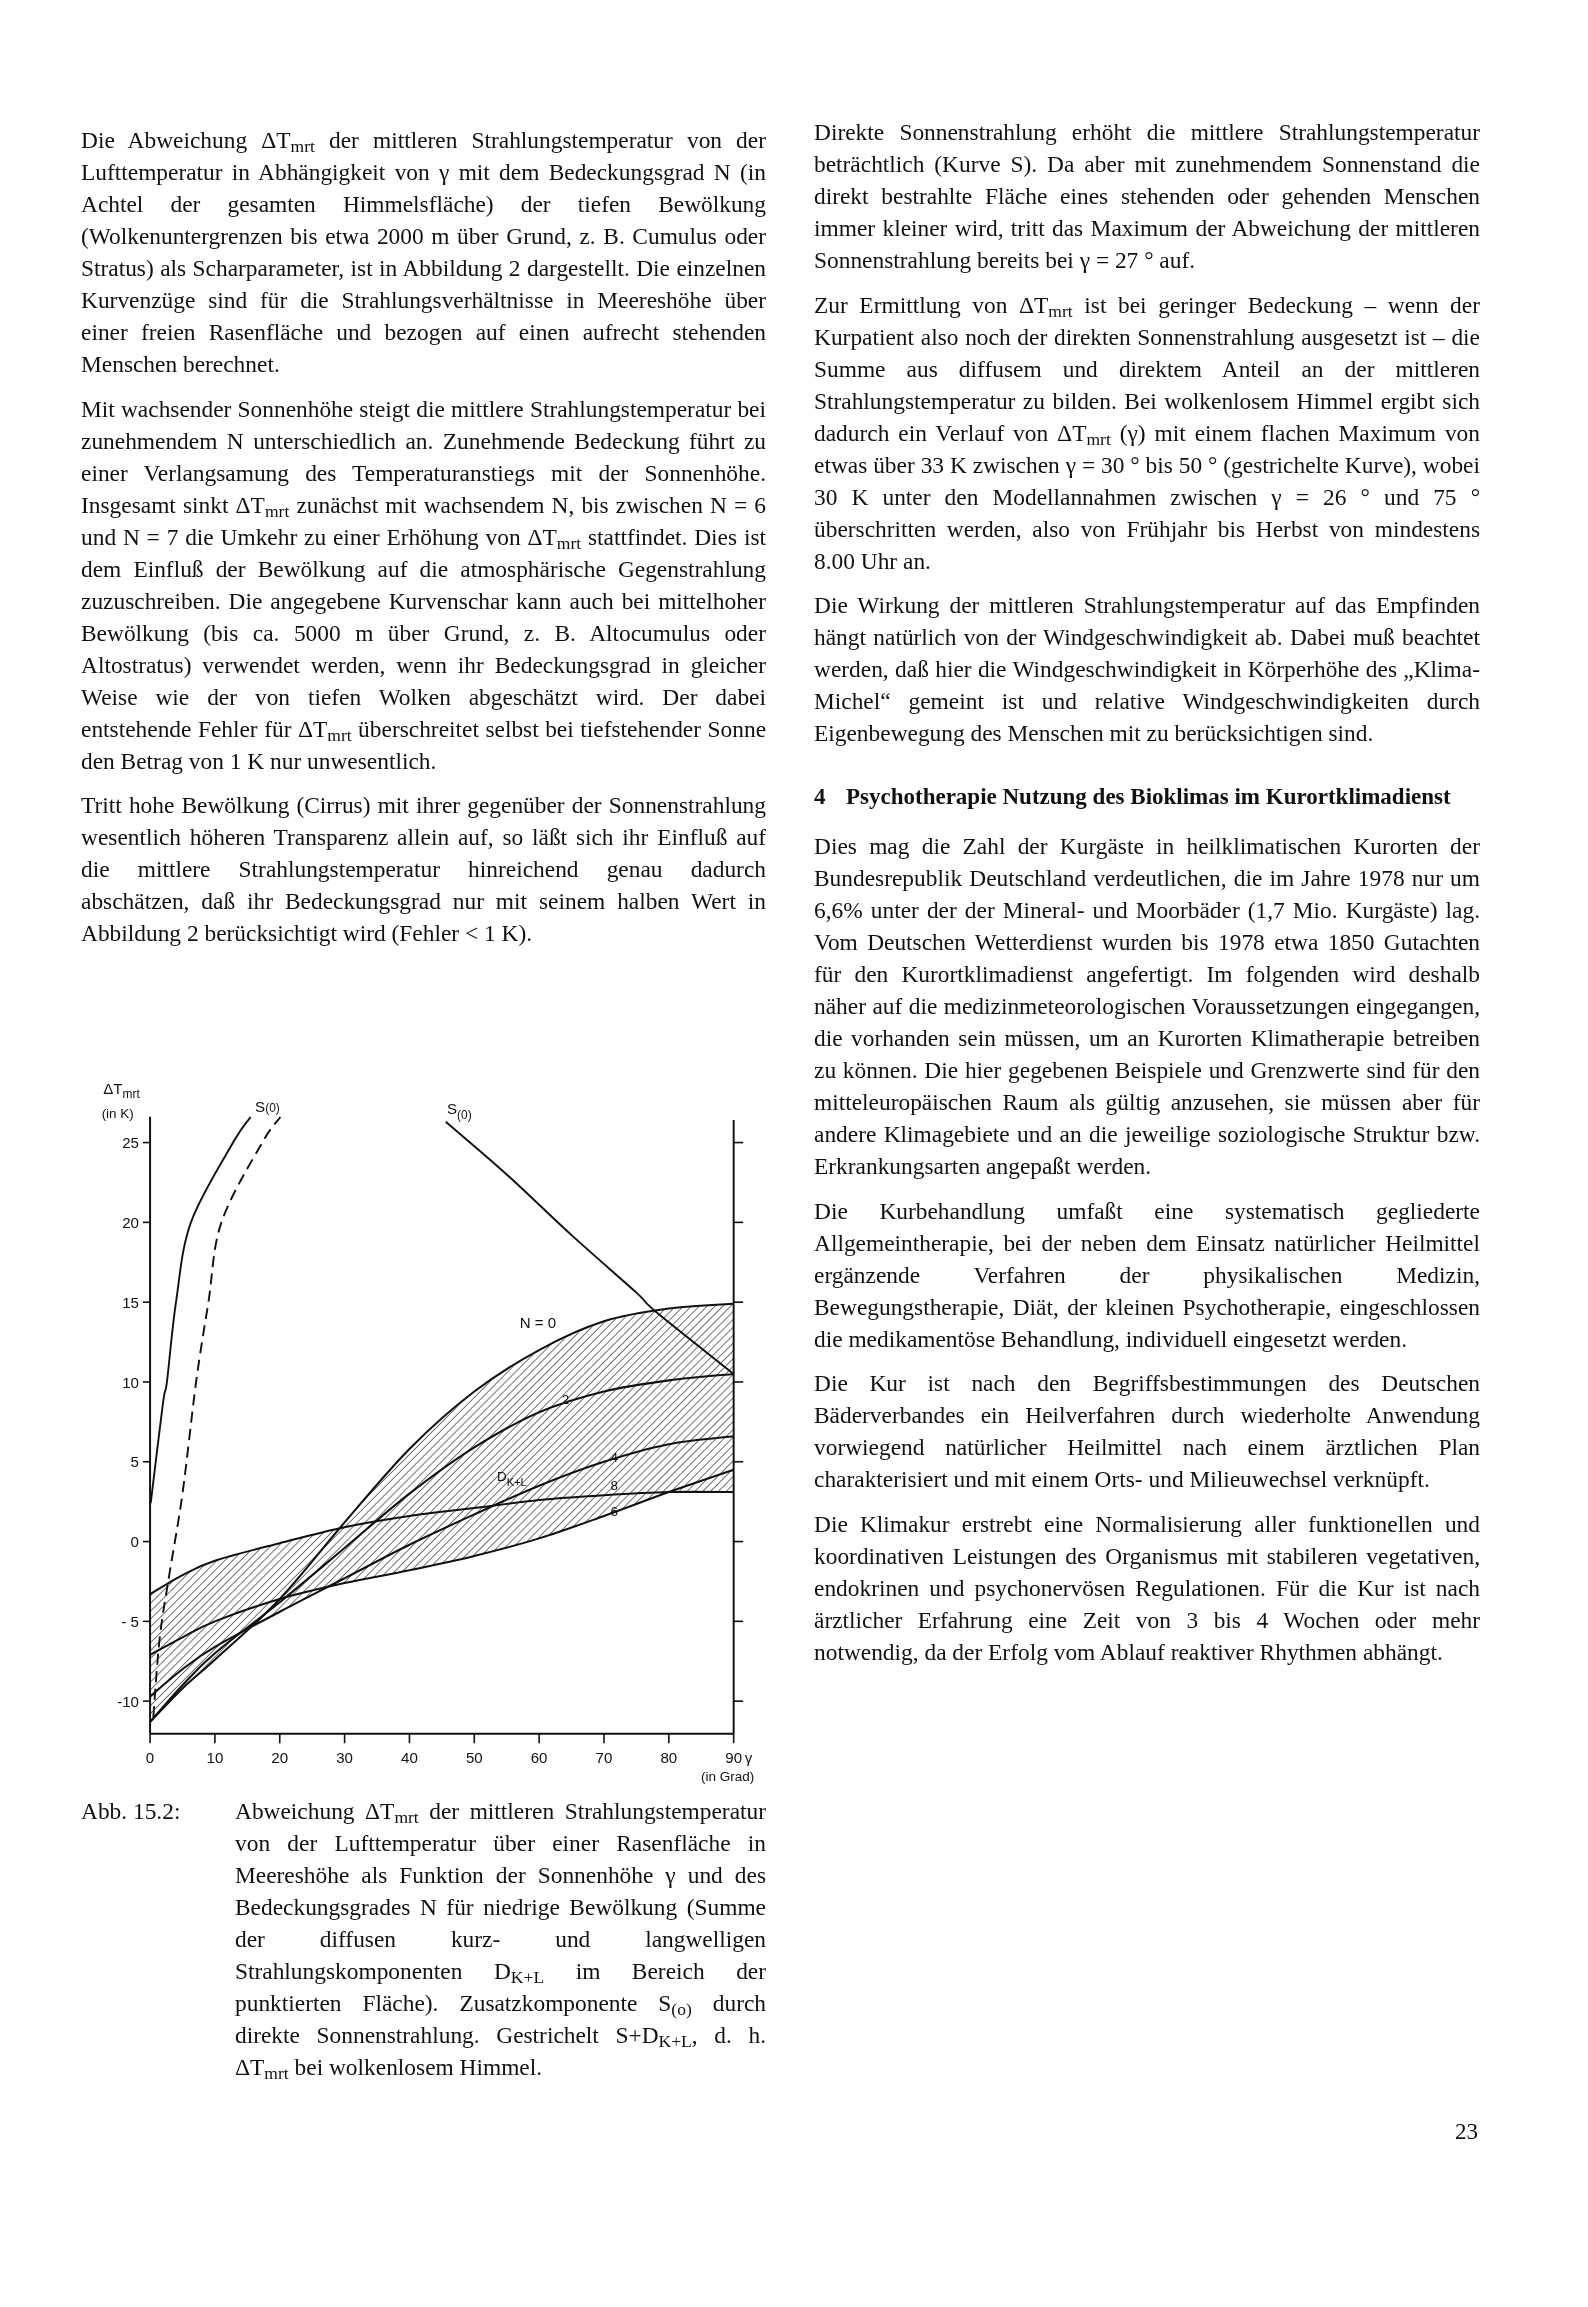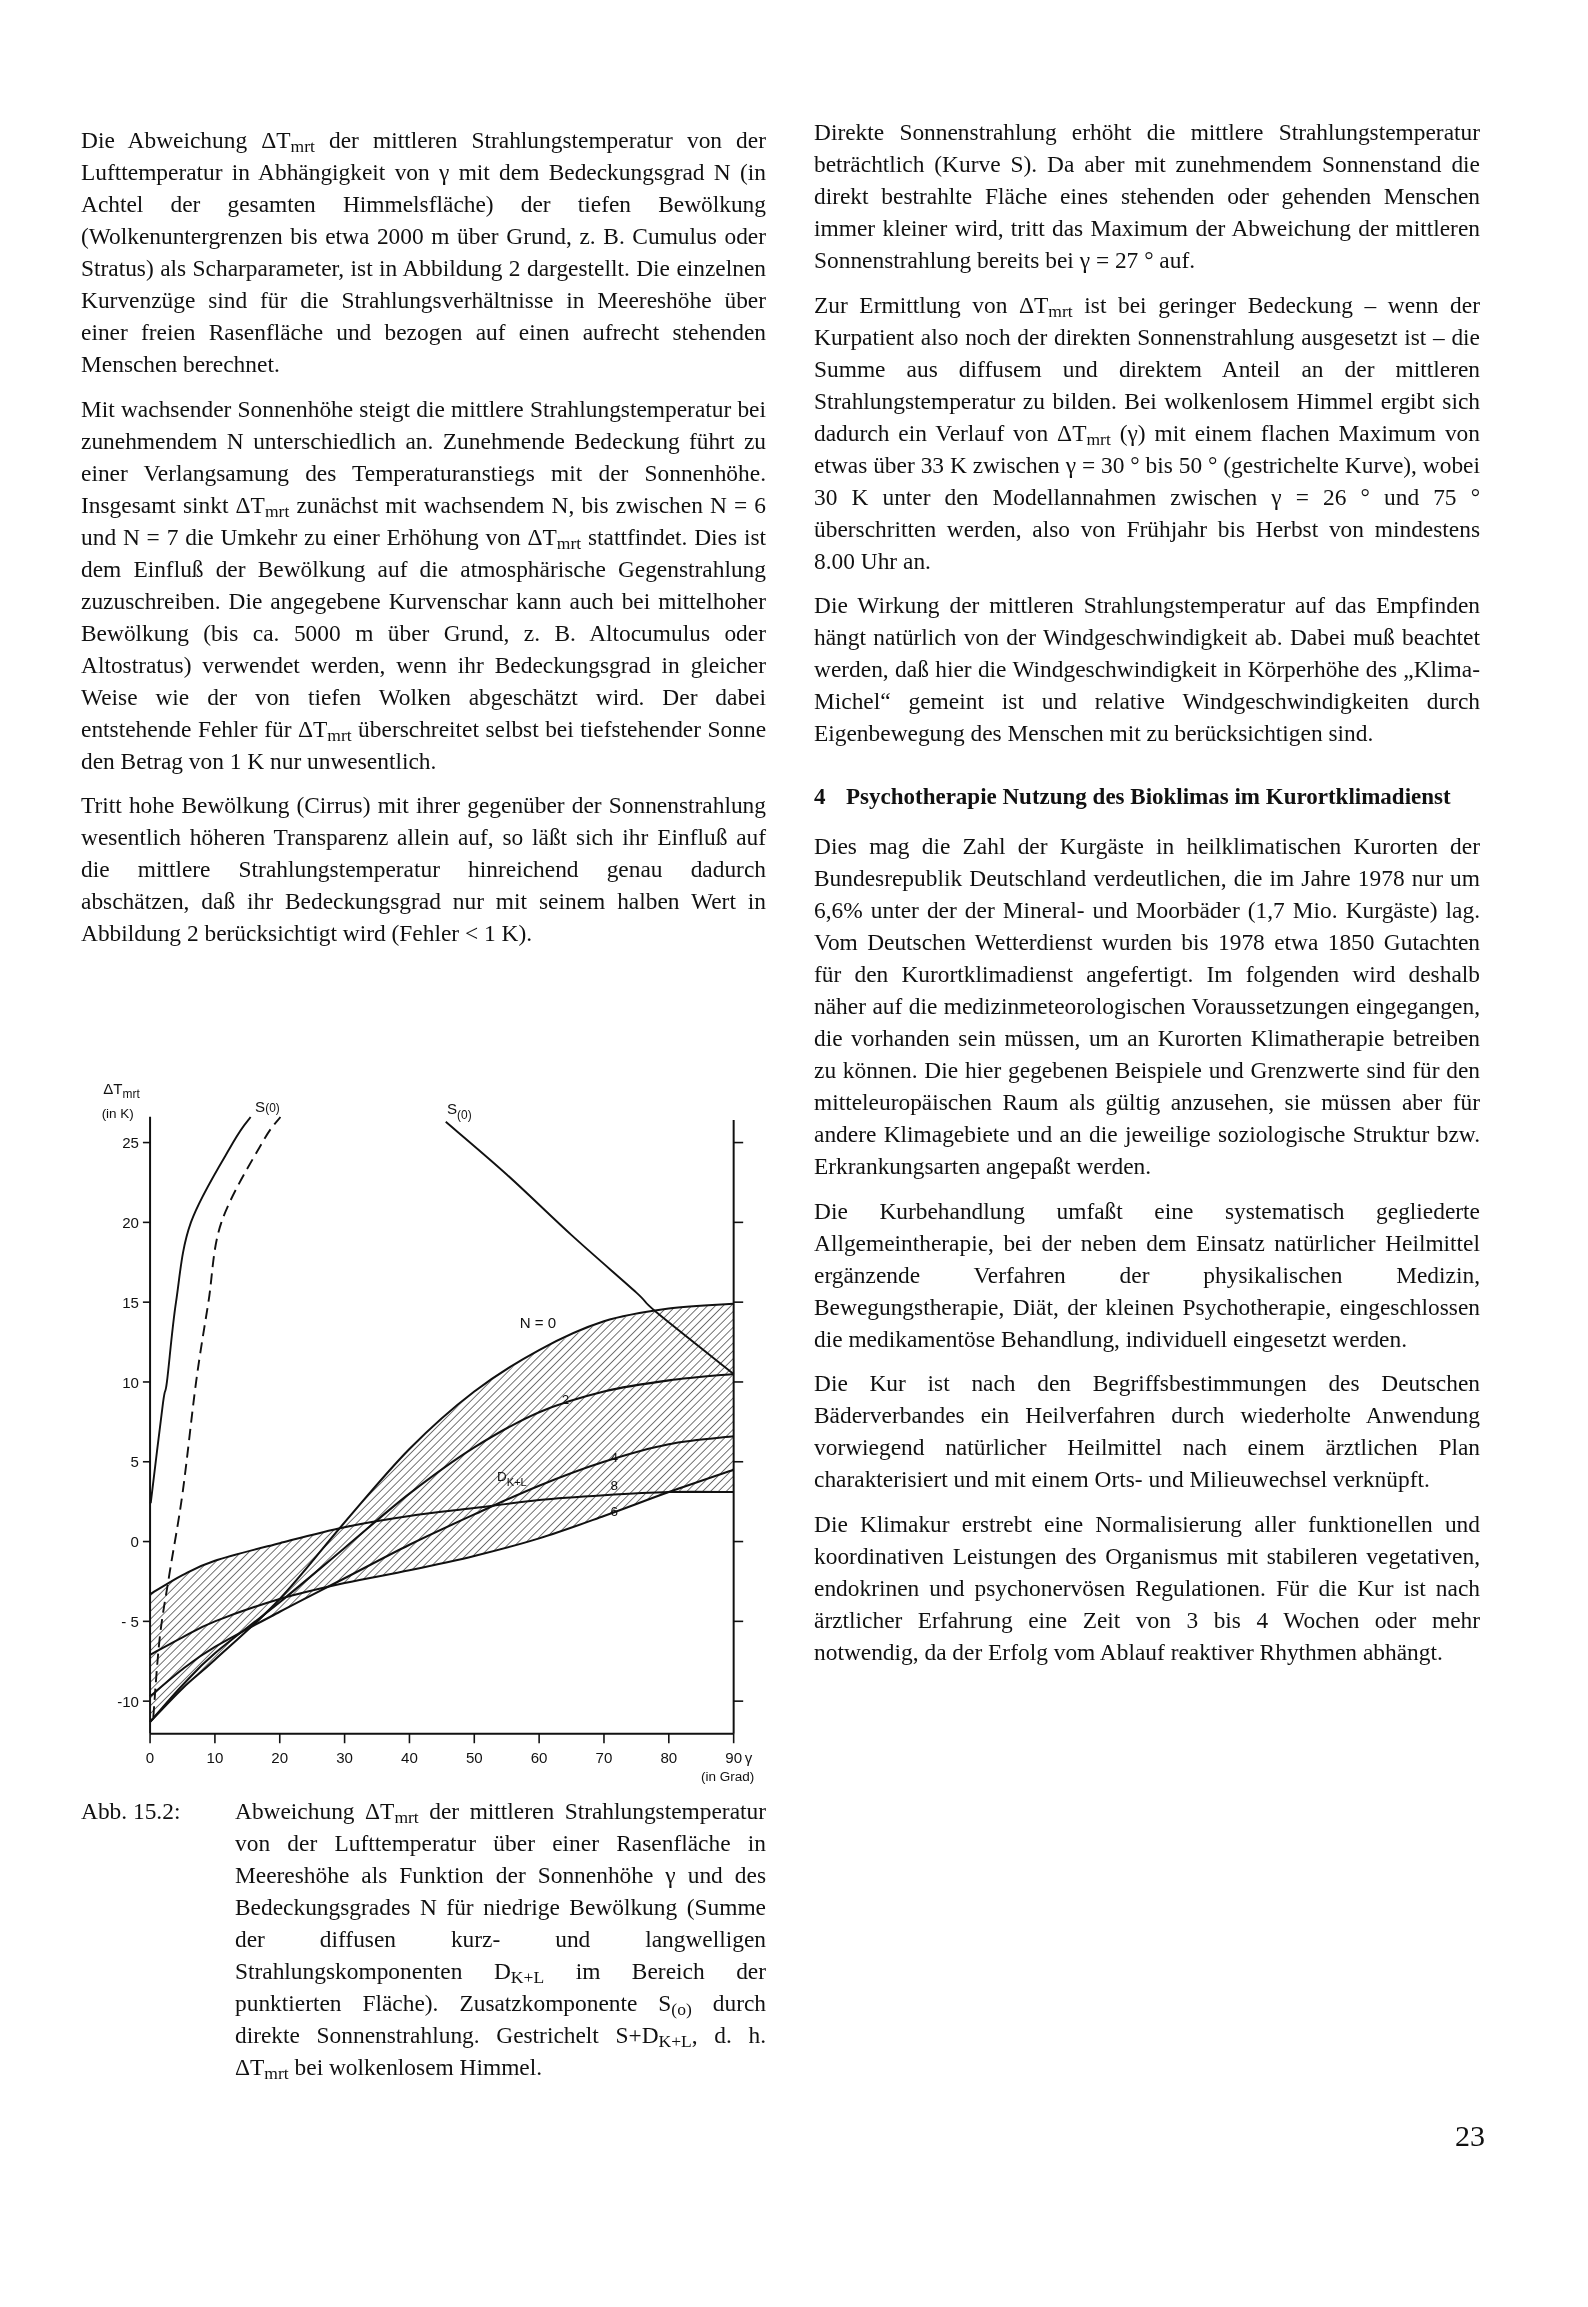--- a/index.html
+++ b/index.html
@@ -11,21 +11,21 @@
   #left-col-bottom { left:81px; top:1795px; width:685px; }
   #right-col { left:814px; top:116px; width:666px; }
   .heading { font-weight:bold; font-size:23px; line-height:30px; margin:33px 0 17.5px 0; display:flex; }
   .heading .num { width:32px; flex:none; }
   sub { font-size:0.75em; vertical-align:-0.25em; line-height:0; }
   .caption { display:flex; font-size:23.4px; line-height:32px; }
   .caption .lbl { width:154px; flex:none; }
   .caption .txt { flex:1; text-align:justify; }
   #figure { position:absolute; left:0; top:0; width:794px; height:1827px; pointer-events:none; }
   #figure svg { position:absolute; left:0; top:0; }
-  #page-number { position:absolute; left:1455px; top:2119px; font-size:30px; }
+  #page-number { position:absolute; left:1455px; top:2119px; font-size:23px; }
   .axis-text { font-family:"Liberation Sans","DejaVu Sans",sans-serif; font-size:19px; fill:#111; }
   .small-text { font-family:"Liberation Sans","DejaVu Sans",sans-serif; font-size:17px; fill:#111; }
 </style>
 </head>
 <body>
 
 <div id="left-col" class="col">
   <p>Die Abweichung ΔT<sub>mrt</sub> der mittleren Strahlungstemperatur von der Lufttemperatur in Abhängigkeit von γ mit dem Bedeckungsgrad N (in Achtel der gesamten Himmelsfläche) der tiefen Bewölkung (Wolkenuntergrenzen bis etwa 2000 m über Grund, z. B. Cumulus oder Stratus) als Scharparameter, ist in Abbildung 2 dargestellt. Die einzelnen Kurvenzüge sind für die Strahlungsverhältnisse in Meereshöhe über einer freien Rasenfläche und bezogen auf einen aufrecht stehenden Menschen berechnet.</p>
   <p id="lp1">Mit wachsender Sonnenhöhe steigt die mittlere Strahlungstemperatur bei zunehmendem N unterschiedlich an. Zunehmende Bedeckung führt zu einer Verlangsamung des Temperaturanstiegs mit der Sonnenhöhe. Insgesamt sinkt ΔT<sub>mrt</sub> zunächst mit wachsendem N, bis zwischen N = 6 und N = 7 die Umkehr zu einer Erhöhung von ΔT<sub>mrt</sub> stattfindet. Dies ist dem Einfluß der Bewölkung auf die atmosphärische Gegenstrahlung zuzuschreiben. Die angegebene Kurvenschar kann auch bei mittelhoher Bewölkung (bis ca. 5000 m über Grund, z. B. Altocumulus oder Altostratus) verwendet werden, wenn ihr Bedeckungsgrad in gleicher Weise wie der von tiefen Wolken abgeschätzt wird. Der dabei entstehende Fehler für ΔT<sub>mrt</sub> überschreitet selbst bei tiefstehender Sonne den Betrag von 1 K nur unwesentlich.</p>
   <p id="lp2">Tritt hohe Bewölkung (Cirrus) mit ihrer gegenüber der Sonnenstrahlung wesentlich höheren Transparenz allein auf, so läßt sich ihr Einfluß auf die mittlere Strahlungstemperatur hinreichend genau dadurch abschätzen, daß ihr Bedeckungsgrad nur mit seinem halben Wert in Abbildung 2 berücksichtigt wird (Fehler &lt; 1 K).</p>

